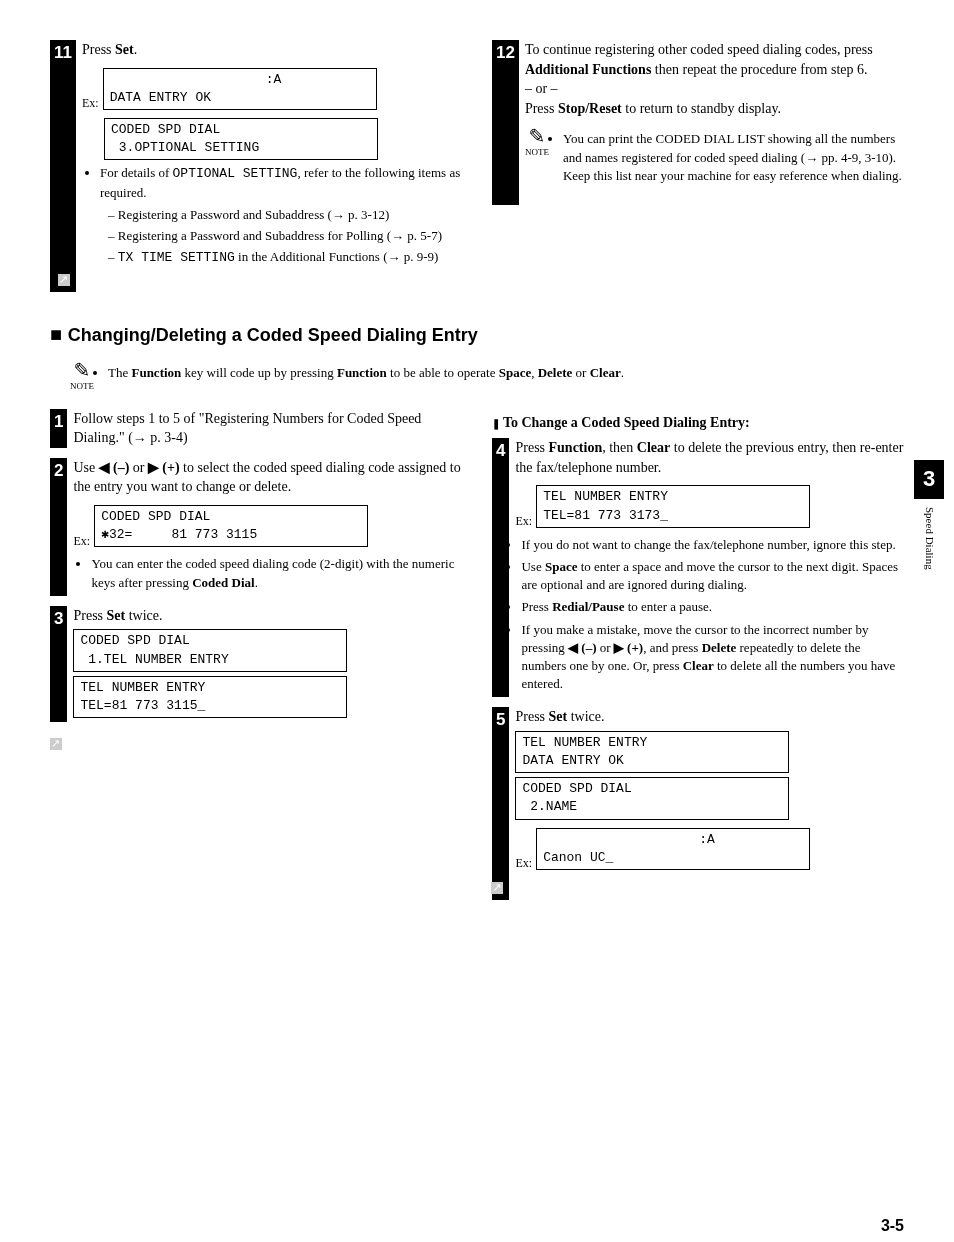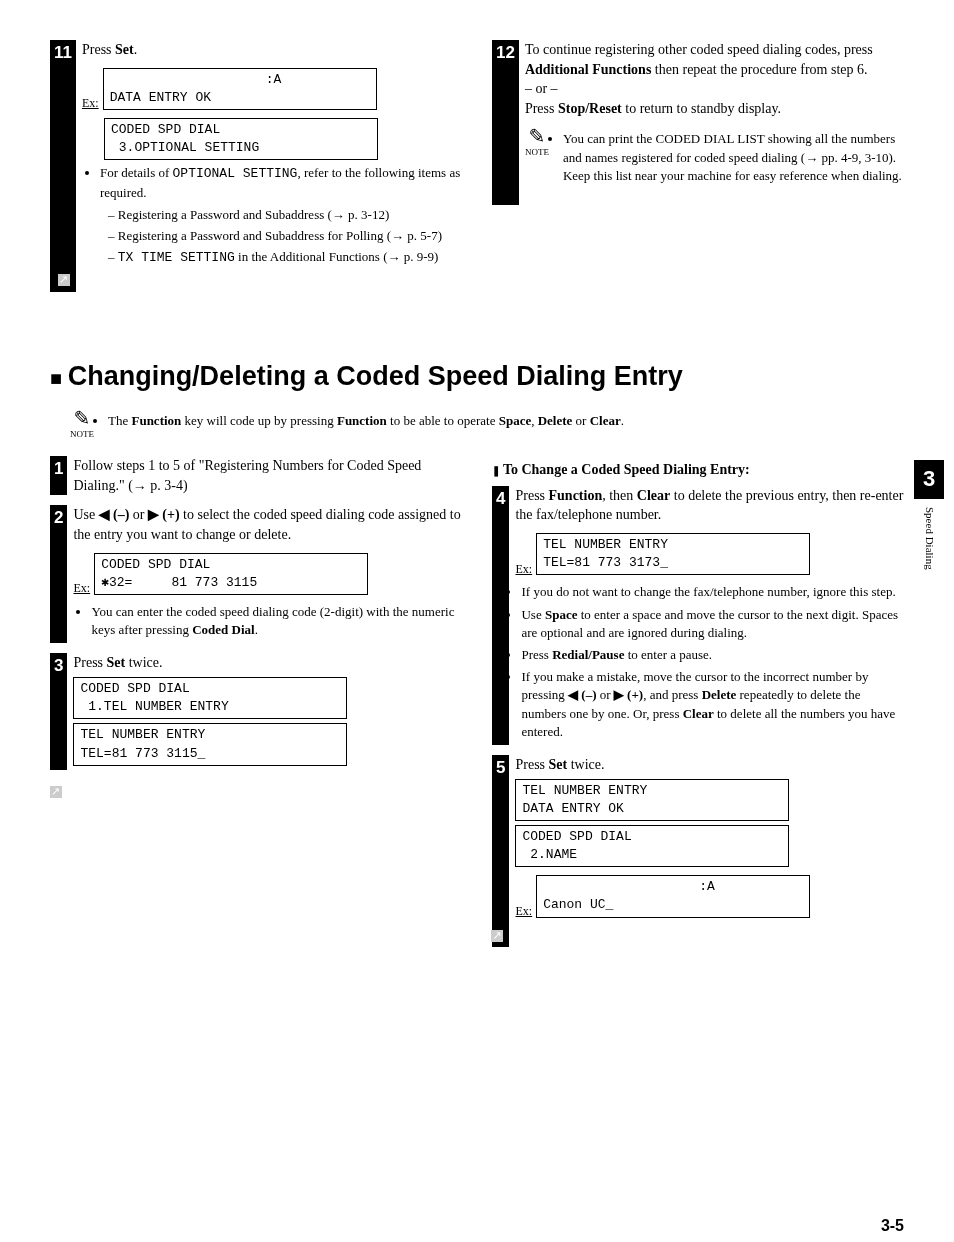--- a/index.html
+++ b/index.html
@@ -49,21 +49,20 @@
   .ex-wrap {
     display: flex;
     align-items: flex-end;
     gap: 4px;
     margin: 4px 0 4px 30px;
   }
   .ex-wrap.noindent { margin-left: 0; }
   .ex-label {
     font-size: 12px;
     padding-bottom: 2px;
-    text-decoration: underline;
   }
   ul.bullets {
     margin: 4px 0 0 18px;
     padding: 0;
     font-size: 13px;
   }
   ul.bullets li {
     margin-bottom: 4px;
   }
   .dash-list {
@@ -74,22 +73,22 @@
     text-indent: -10px;
     padding-left: 10px;
     margin-bottom: 3px;
   }
   .mono-inline {
     font-family: "Courier New", monospace;
   }
   .section-heading {
     font-family: Arial, sans-serif;
     font-weight: 900;
-    font-size: 27px;
-    margin: 56px 0 12px 0;
+    font-size: 18px;
+    margin: 18px 0 12px 0;
   }
   .section-heading::before {
     content: "■ ";
     font-size: 20px;
   }
   .note-row {
     display: flex;
     align-items: flex-start;
     gap: 8px;
     margin: 8px 0 16px 30px;

